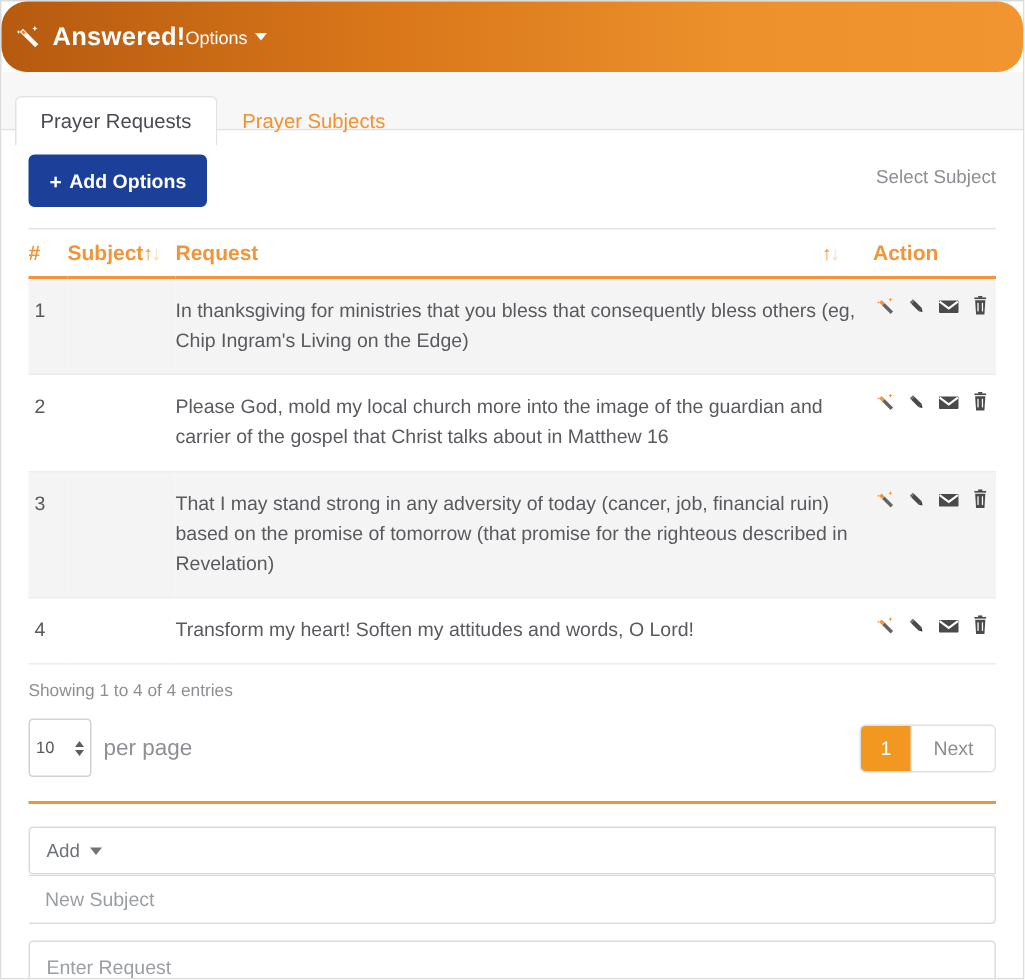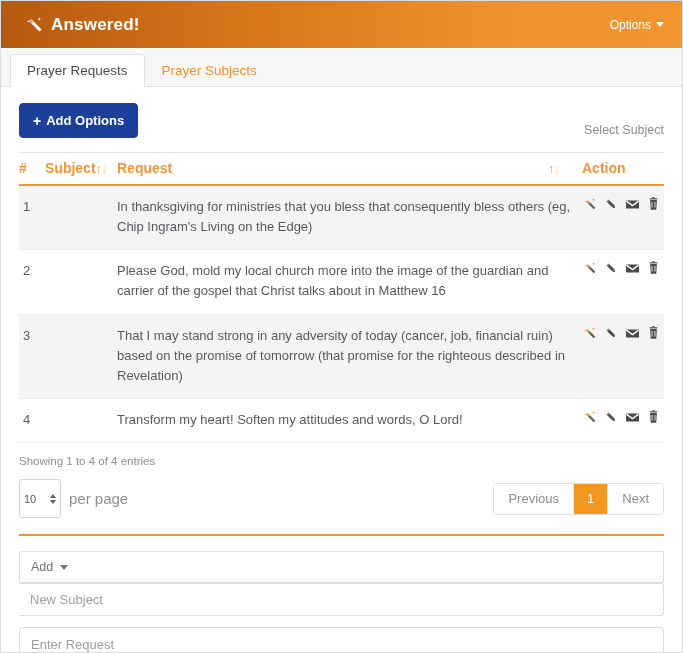--- a/index.html
+++ b/index.html
@@ -22,22 +22,22 @@
     flex-direction: column;
   }
 
   
   .navbar {
     height: 47px;
     flex: 0 0 47px;
     background: linear-gradient(to right, #b65a10 0%, #d9771a 38%, #ec912c 72%, #f0952f 100%);
     display: flex;
     align-items: center;
-    justify-content: space-between;
-    padding: 0 18px 0 24px;
+    padding: 0 18px 0 8px;
+    border-radius: 17px;
   }
   .brand {
     display: flex;
     align-items: center;
     gap: 7px;
     color: #ffffff;
     font-size: 17px;
     font-weight: bold;
     letter-spacing: .2px;
   }
@@ -70,21 +70,21 @@
   }
   .tab {
     padding: 9px 16px 10px 16px;
     font-size: 13.5px;
     cursor: pointer;
     line-height: 1;
     border: 1px solid transparent;
     border-bottom: none;
     border-radius: 4px 4px 0 0;
     position: relative;
-    top: 1px;
+    top: 11px;
   }
   .tab.active {
     background: #ffffff;
     border-color: #e2e2e2;
     color: #4a4a52;
   }
   .tab.inactive { color: #f0922f; }
 
   
   .content {
@@ -112,21 +112,21 @@
     display: inline-flex;
     align-items: center;
     gap: 5px;
     font-family: inherit;
   }
   .plus-glyph { font-size: 14px; font-weight: bold; line-height: 1; }
   .select-subject-link {
     color: #8d8d94;
     font-size: 12.5px;
     cursor: pointer;
-    margin-top: 20px;
+    margin-top: 8px;
   }
 
   
   .req-table {
     width: 100%;
     border-collapse: collapse;
     table-layout: fixed;
   }
   .req-table thead th {
     color: #f2953a;
@@ -542,21 +542,20 @@
           <div class="stepper">
             <span class="val">10</span>
             <span class="spin">
               <i class="u"></i>
               <i class="d"></i>
             </span>
           </div>
           <span class="perpage-label">per page</span>
         </div>
         <div class="pagination">
-          <div class="page-btn">Previous</div>
           <div class="page-btn current">1</div>
           <div class="page-btn">Next</div>
         </div>
       </div>
     </div>
 
     <hr class="orange-rule">
 
     <div class="add-form">
       <div class="input-group">

